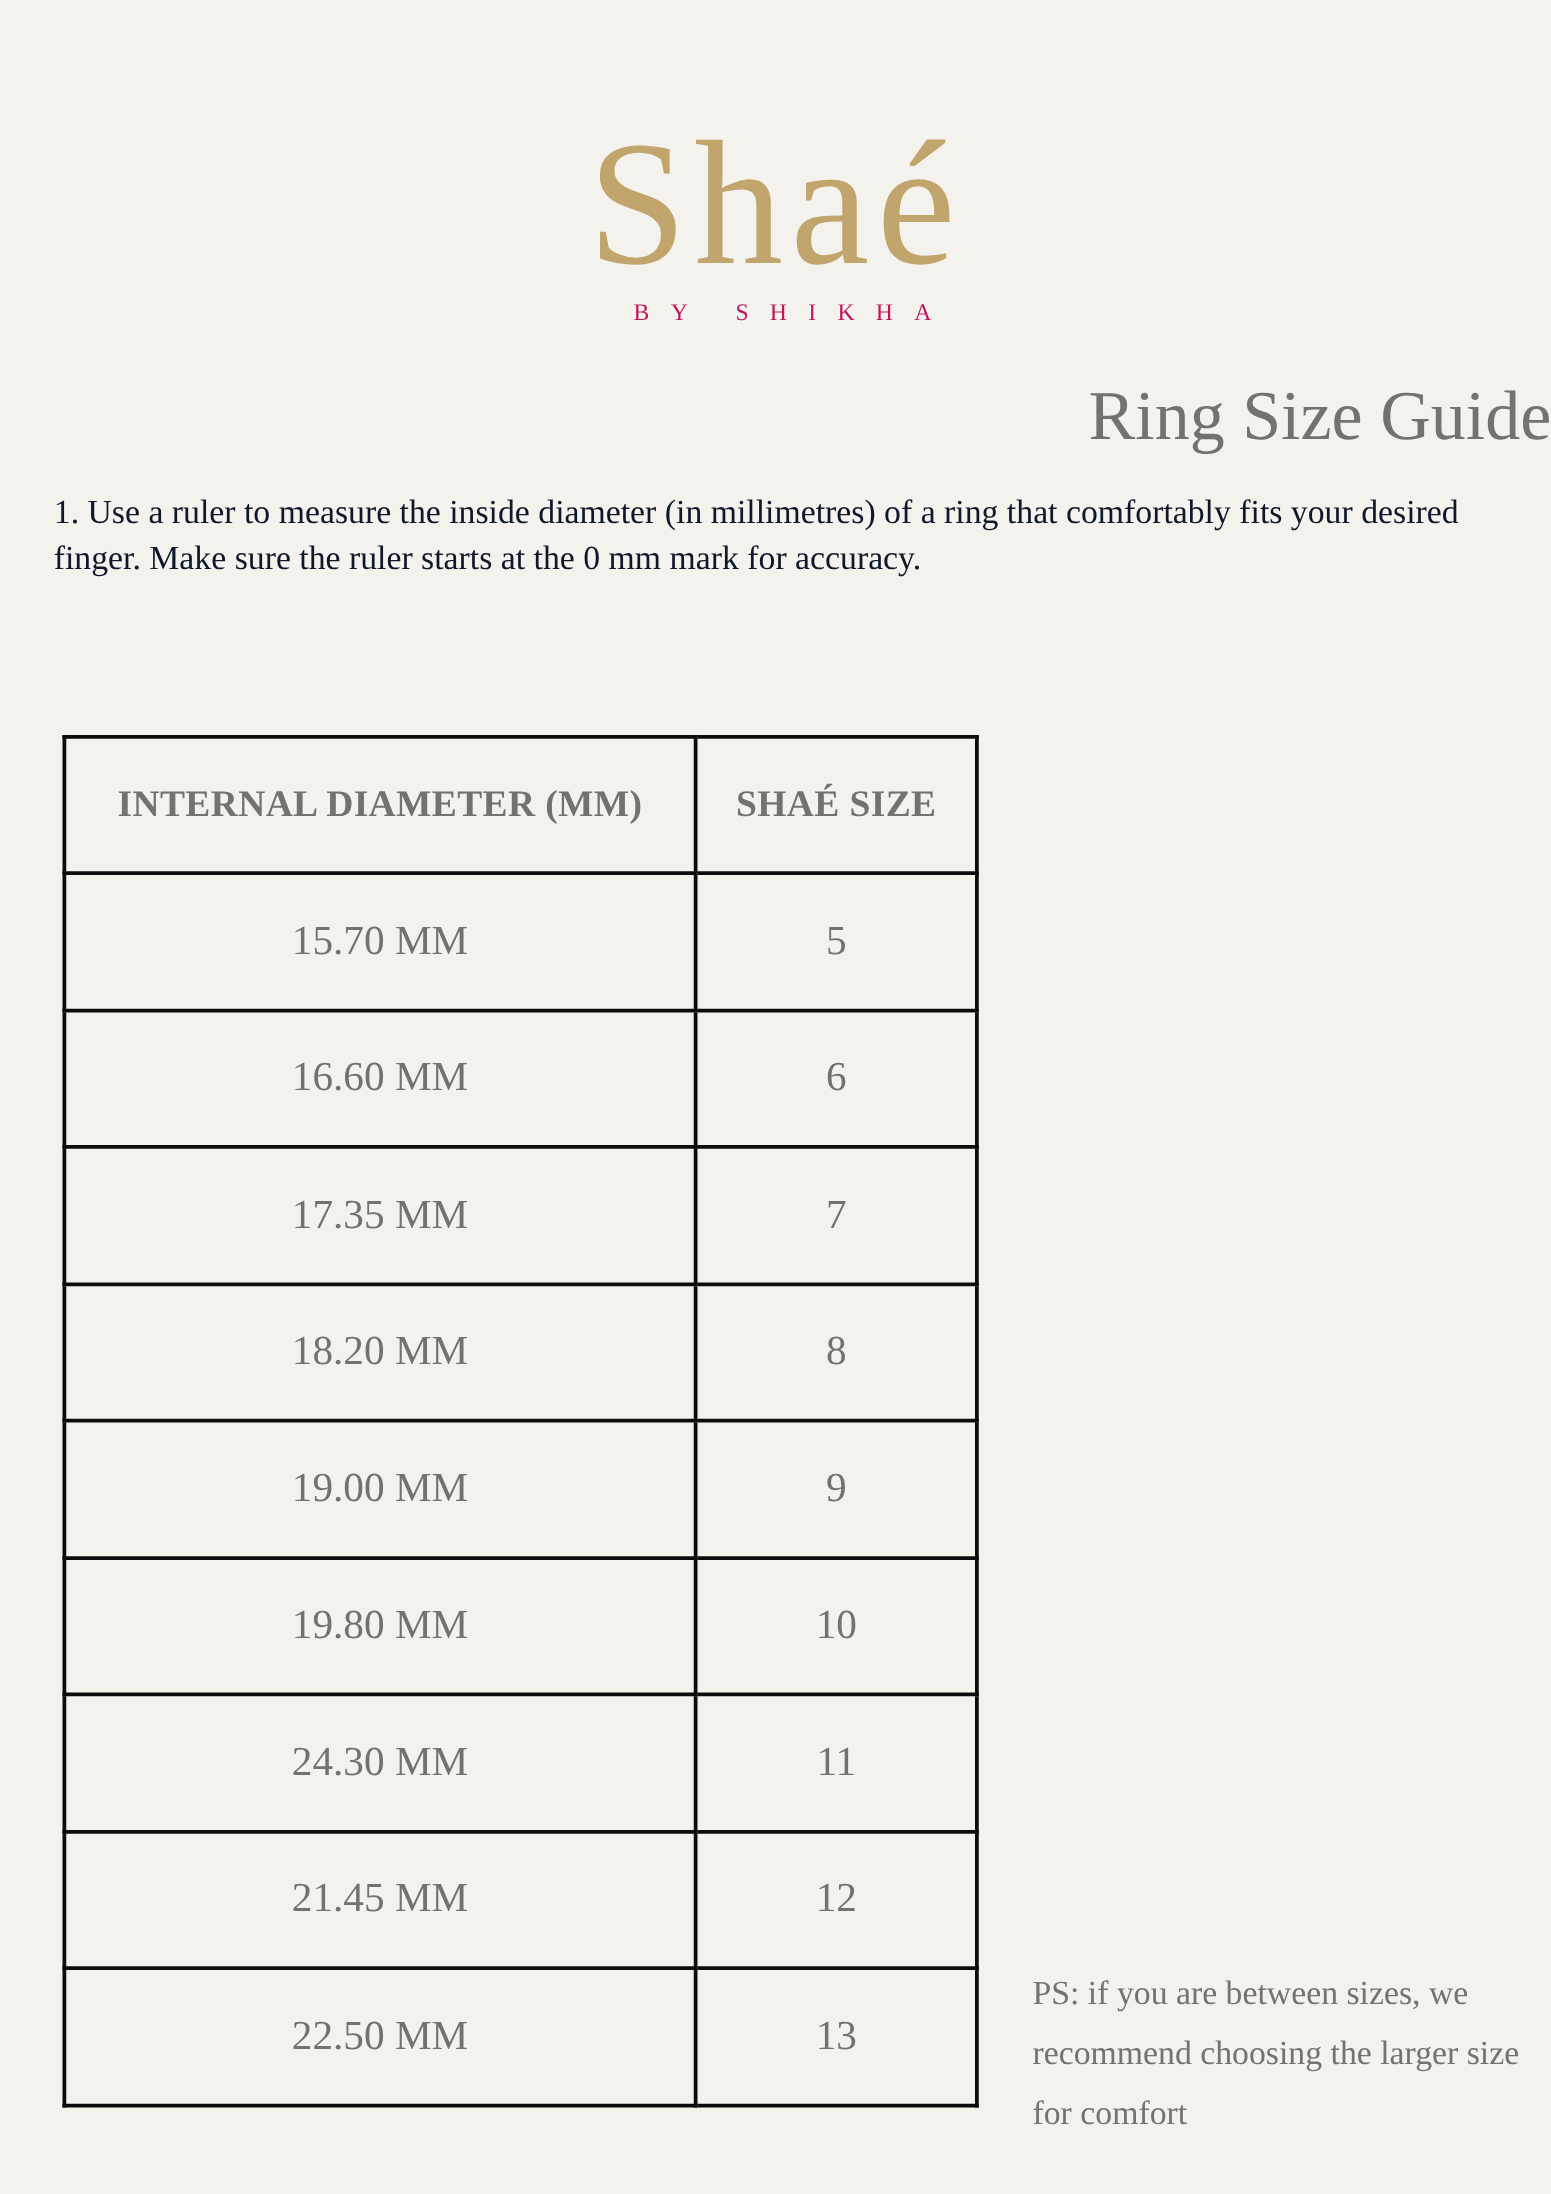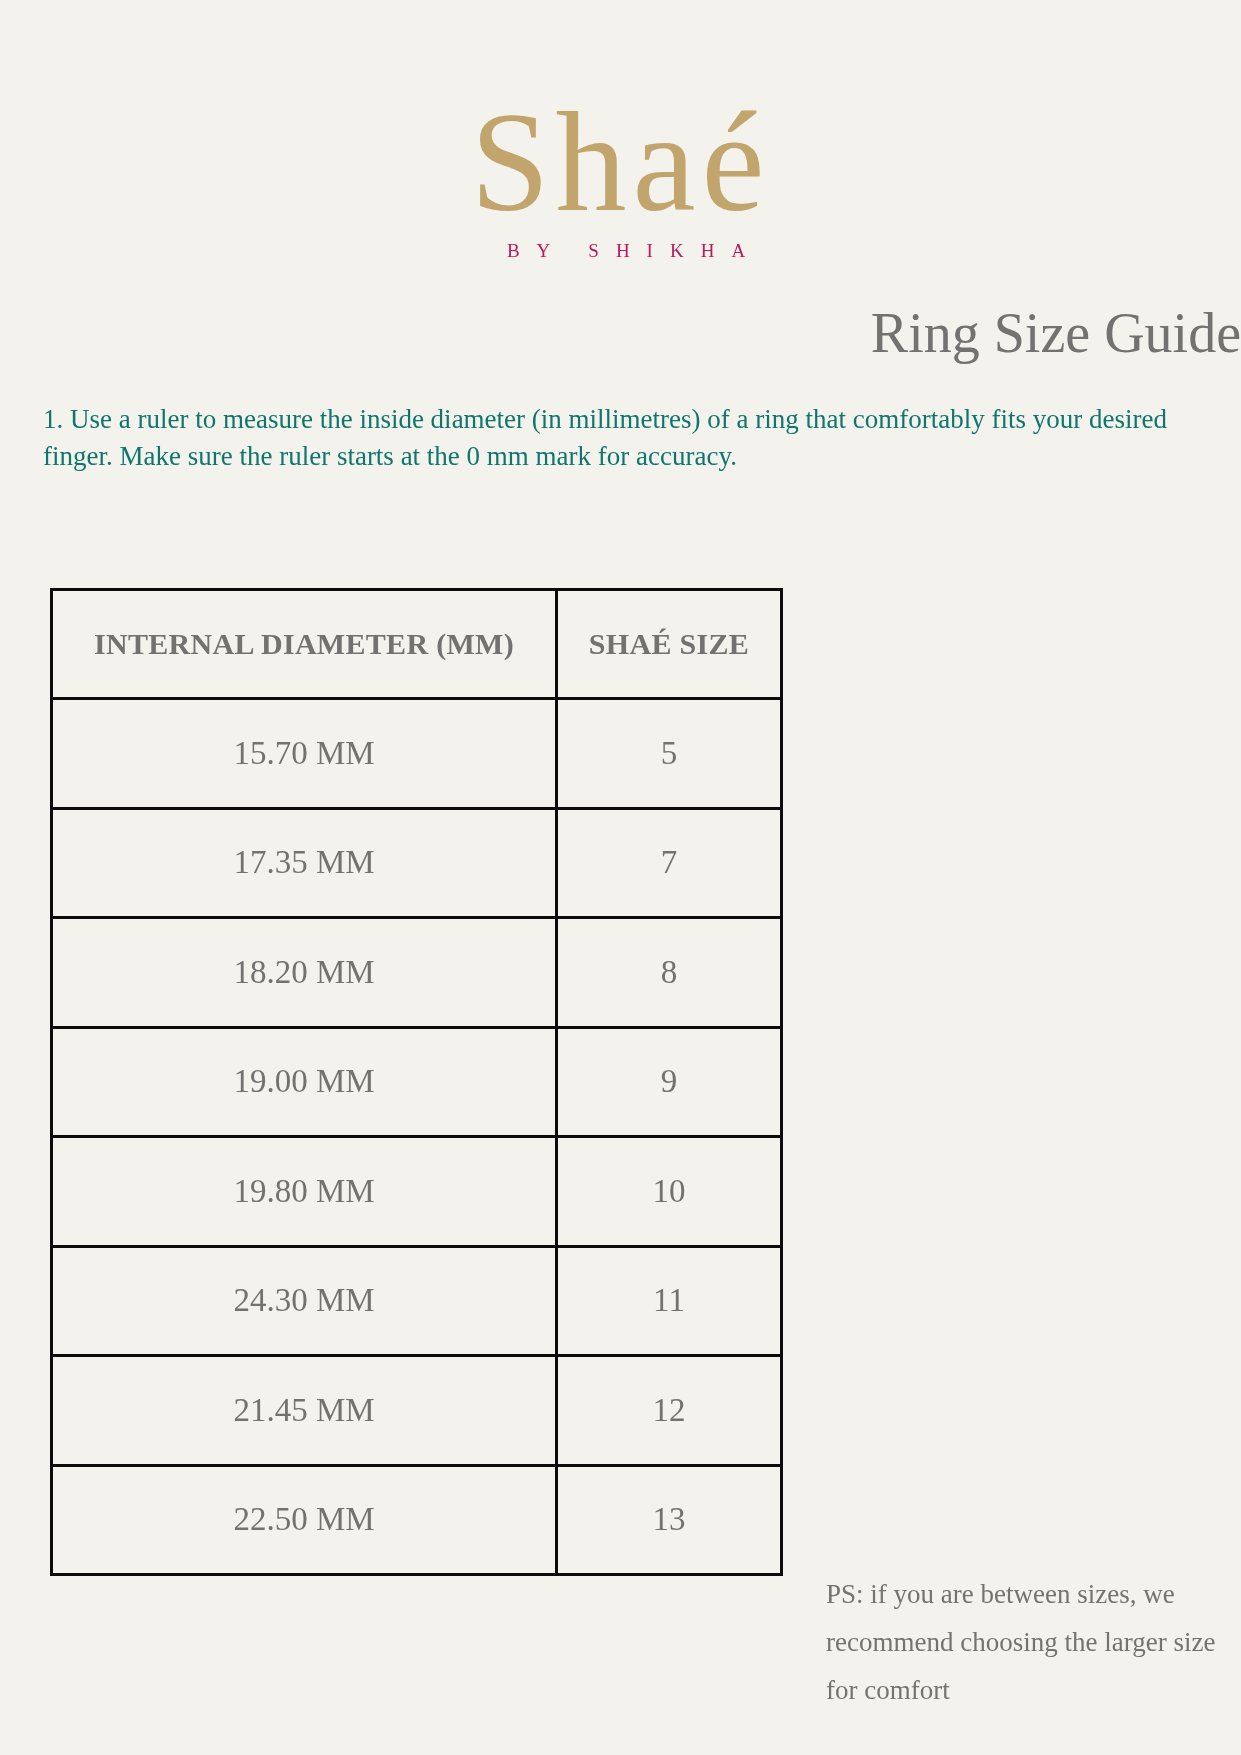--- a/index.html
+++ b/index.html
@@ -46,26 +46,26 @@
       top: 300px;
       text-align: center;
       font-family: "Liberation Serif", "DejaVu Serif", serif;
       font-size: 56px;
       line-height: 66px;
       color: #737271;
     }
     .instructions {
       position: absolute;
       left: 43px;
-      top: 401px;
+      top: 391px;
       width: 1160px;
       font-family: "Liberation Serif", "DejaVu Serif", serif;
       font-size: 27px;
       line-height: 37px;
-      color: #0f766e;
+      color: #0f172a;
     }
     .instructions p {
       margin: 0;
     }
     .instructions p + p {
       margin-top: 37px;
     }
     table.size-table {
       position: absolute;
       left: 50px;
@@ -124,20 +124,24 @@
       <th class="col-diam">INTERNAL DIAMETER (MM)</th>
       <th class="col-size">SHAÉ SIZE</th>
     </tr>
   </thead>
   <tbody>
     <tr>
       <td>15.70 MM</td>
       <td>5</td>
     </tr>
     <tr>
+      <td>16.60 MM</td>
+      <td>6</td>
+    </tr>
+    <tr>
       <td>17.35 MM</td>
       <td>7</td>
     </tr>
     <tr>
       <td>18.20 MM</td>
       <td>8</td>
     </tr>
     <tr>
       <td>19.00 MM</td>
       <td>9</td>

